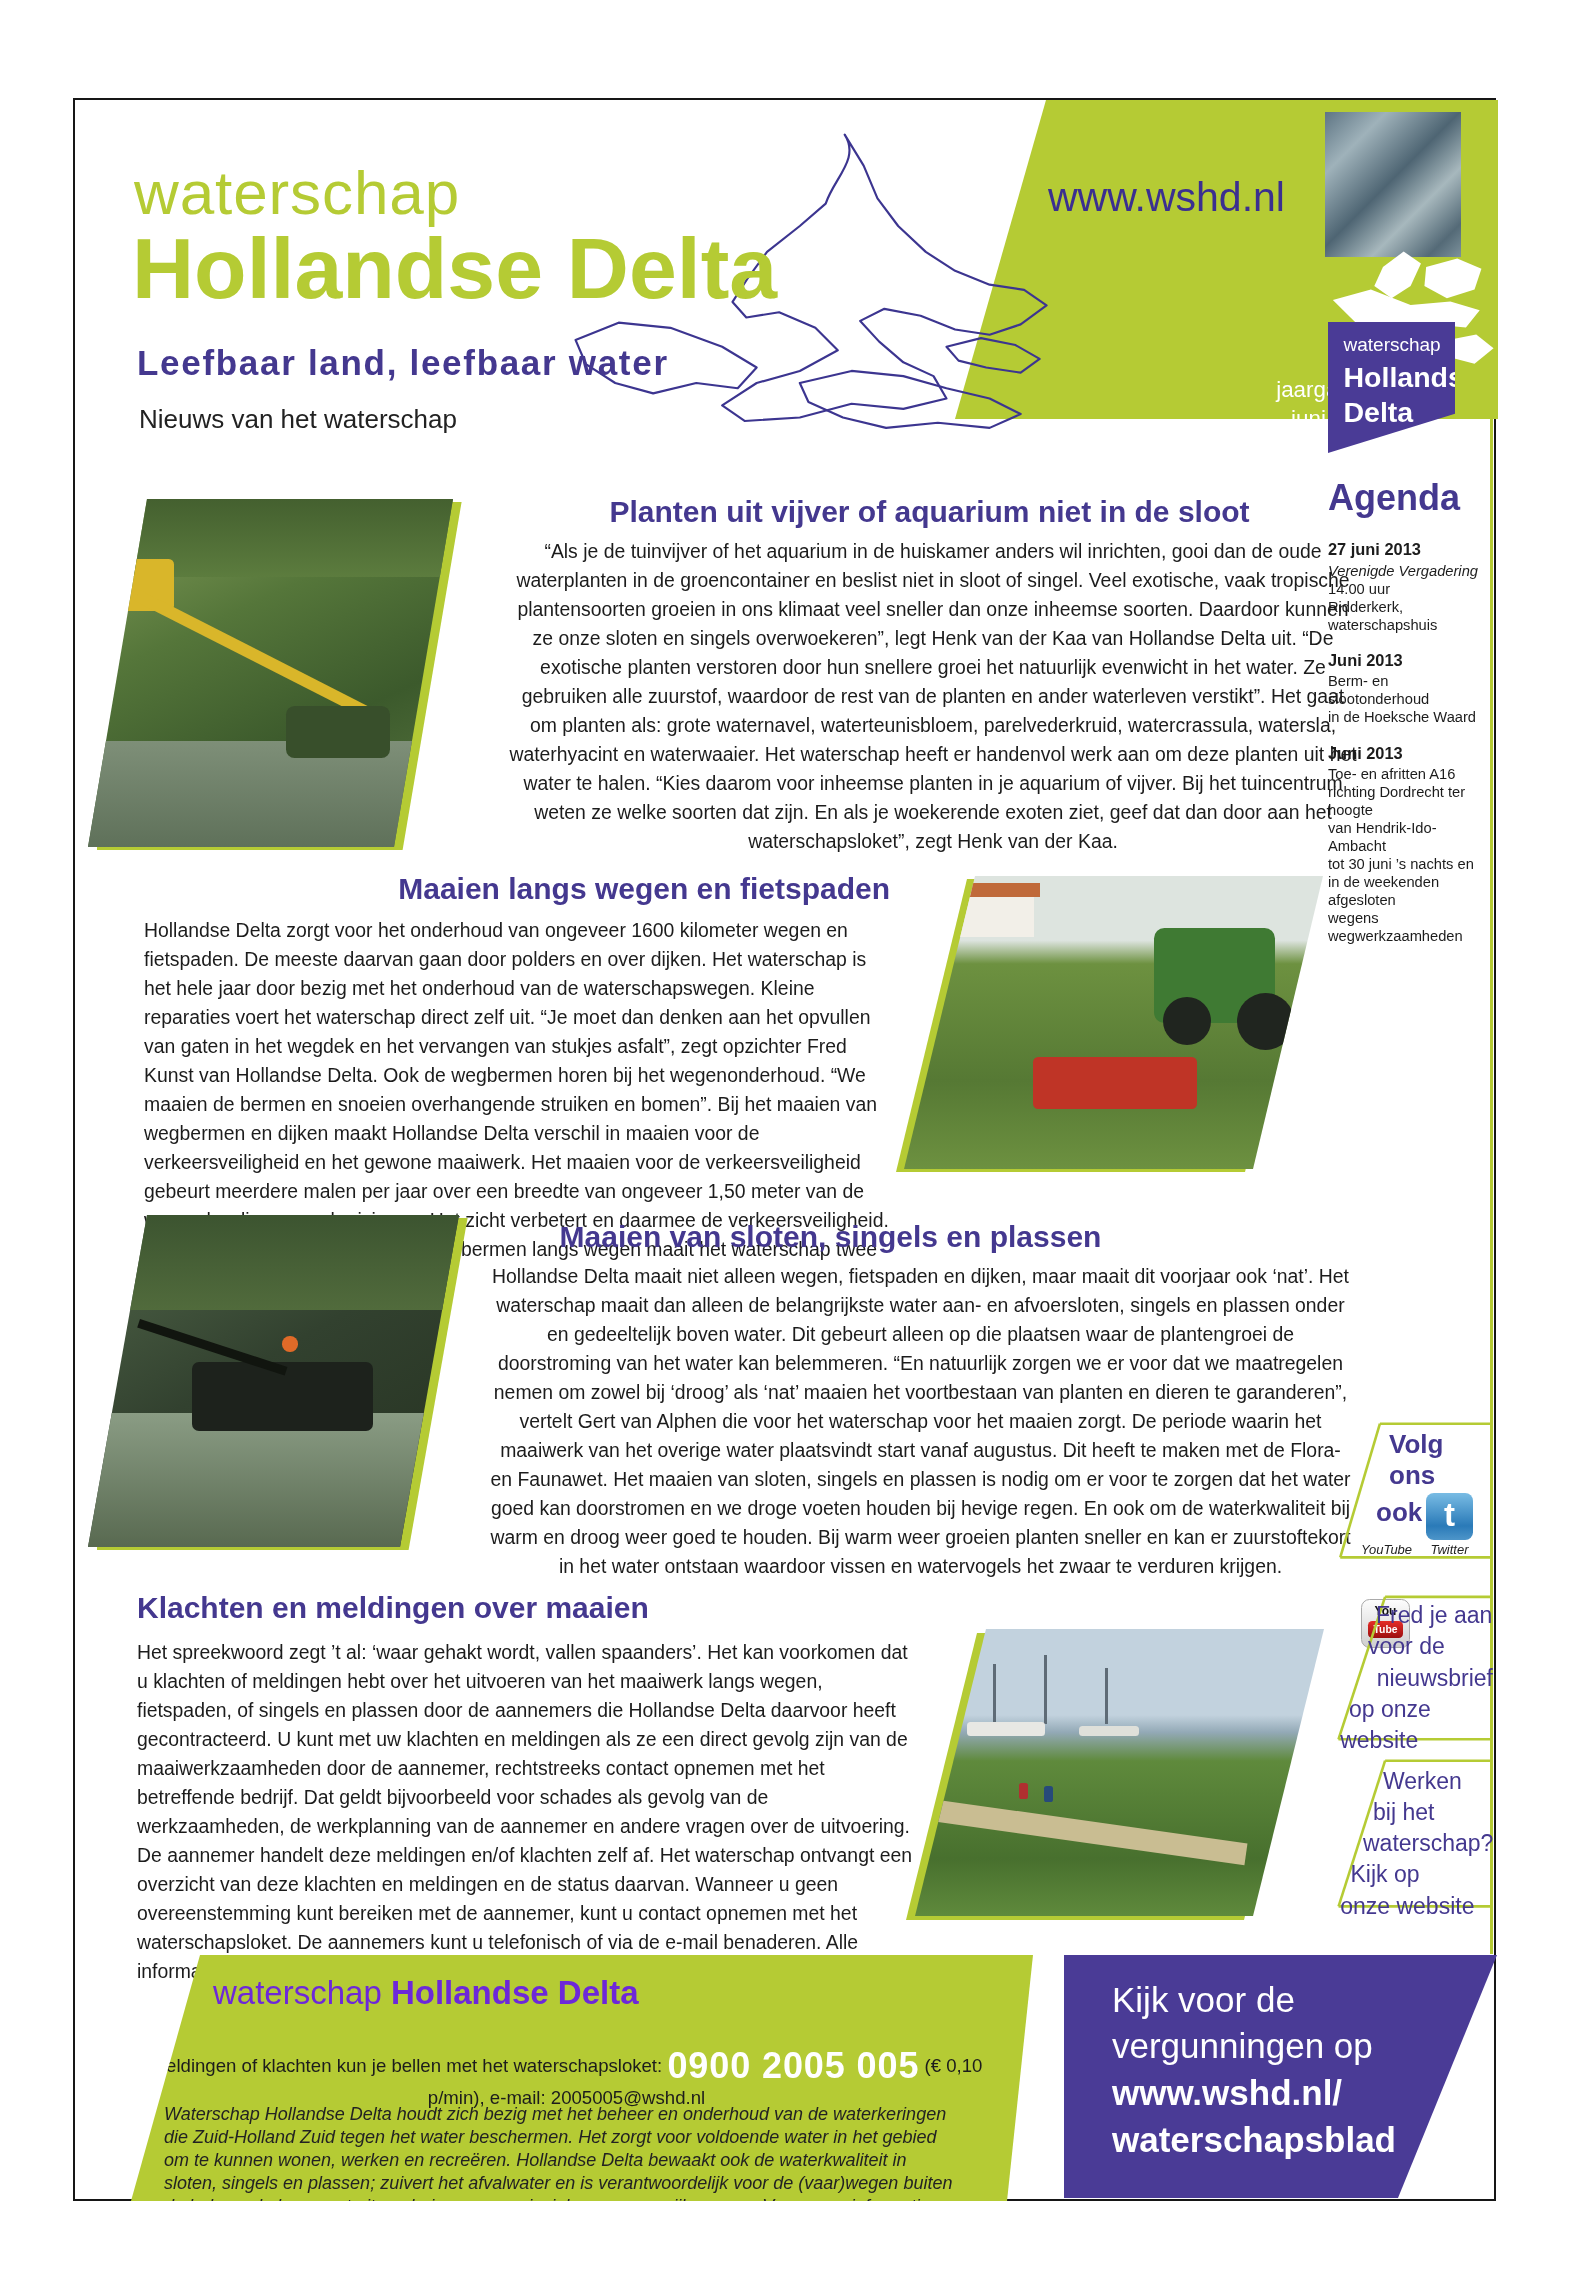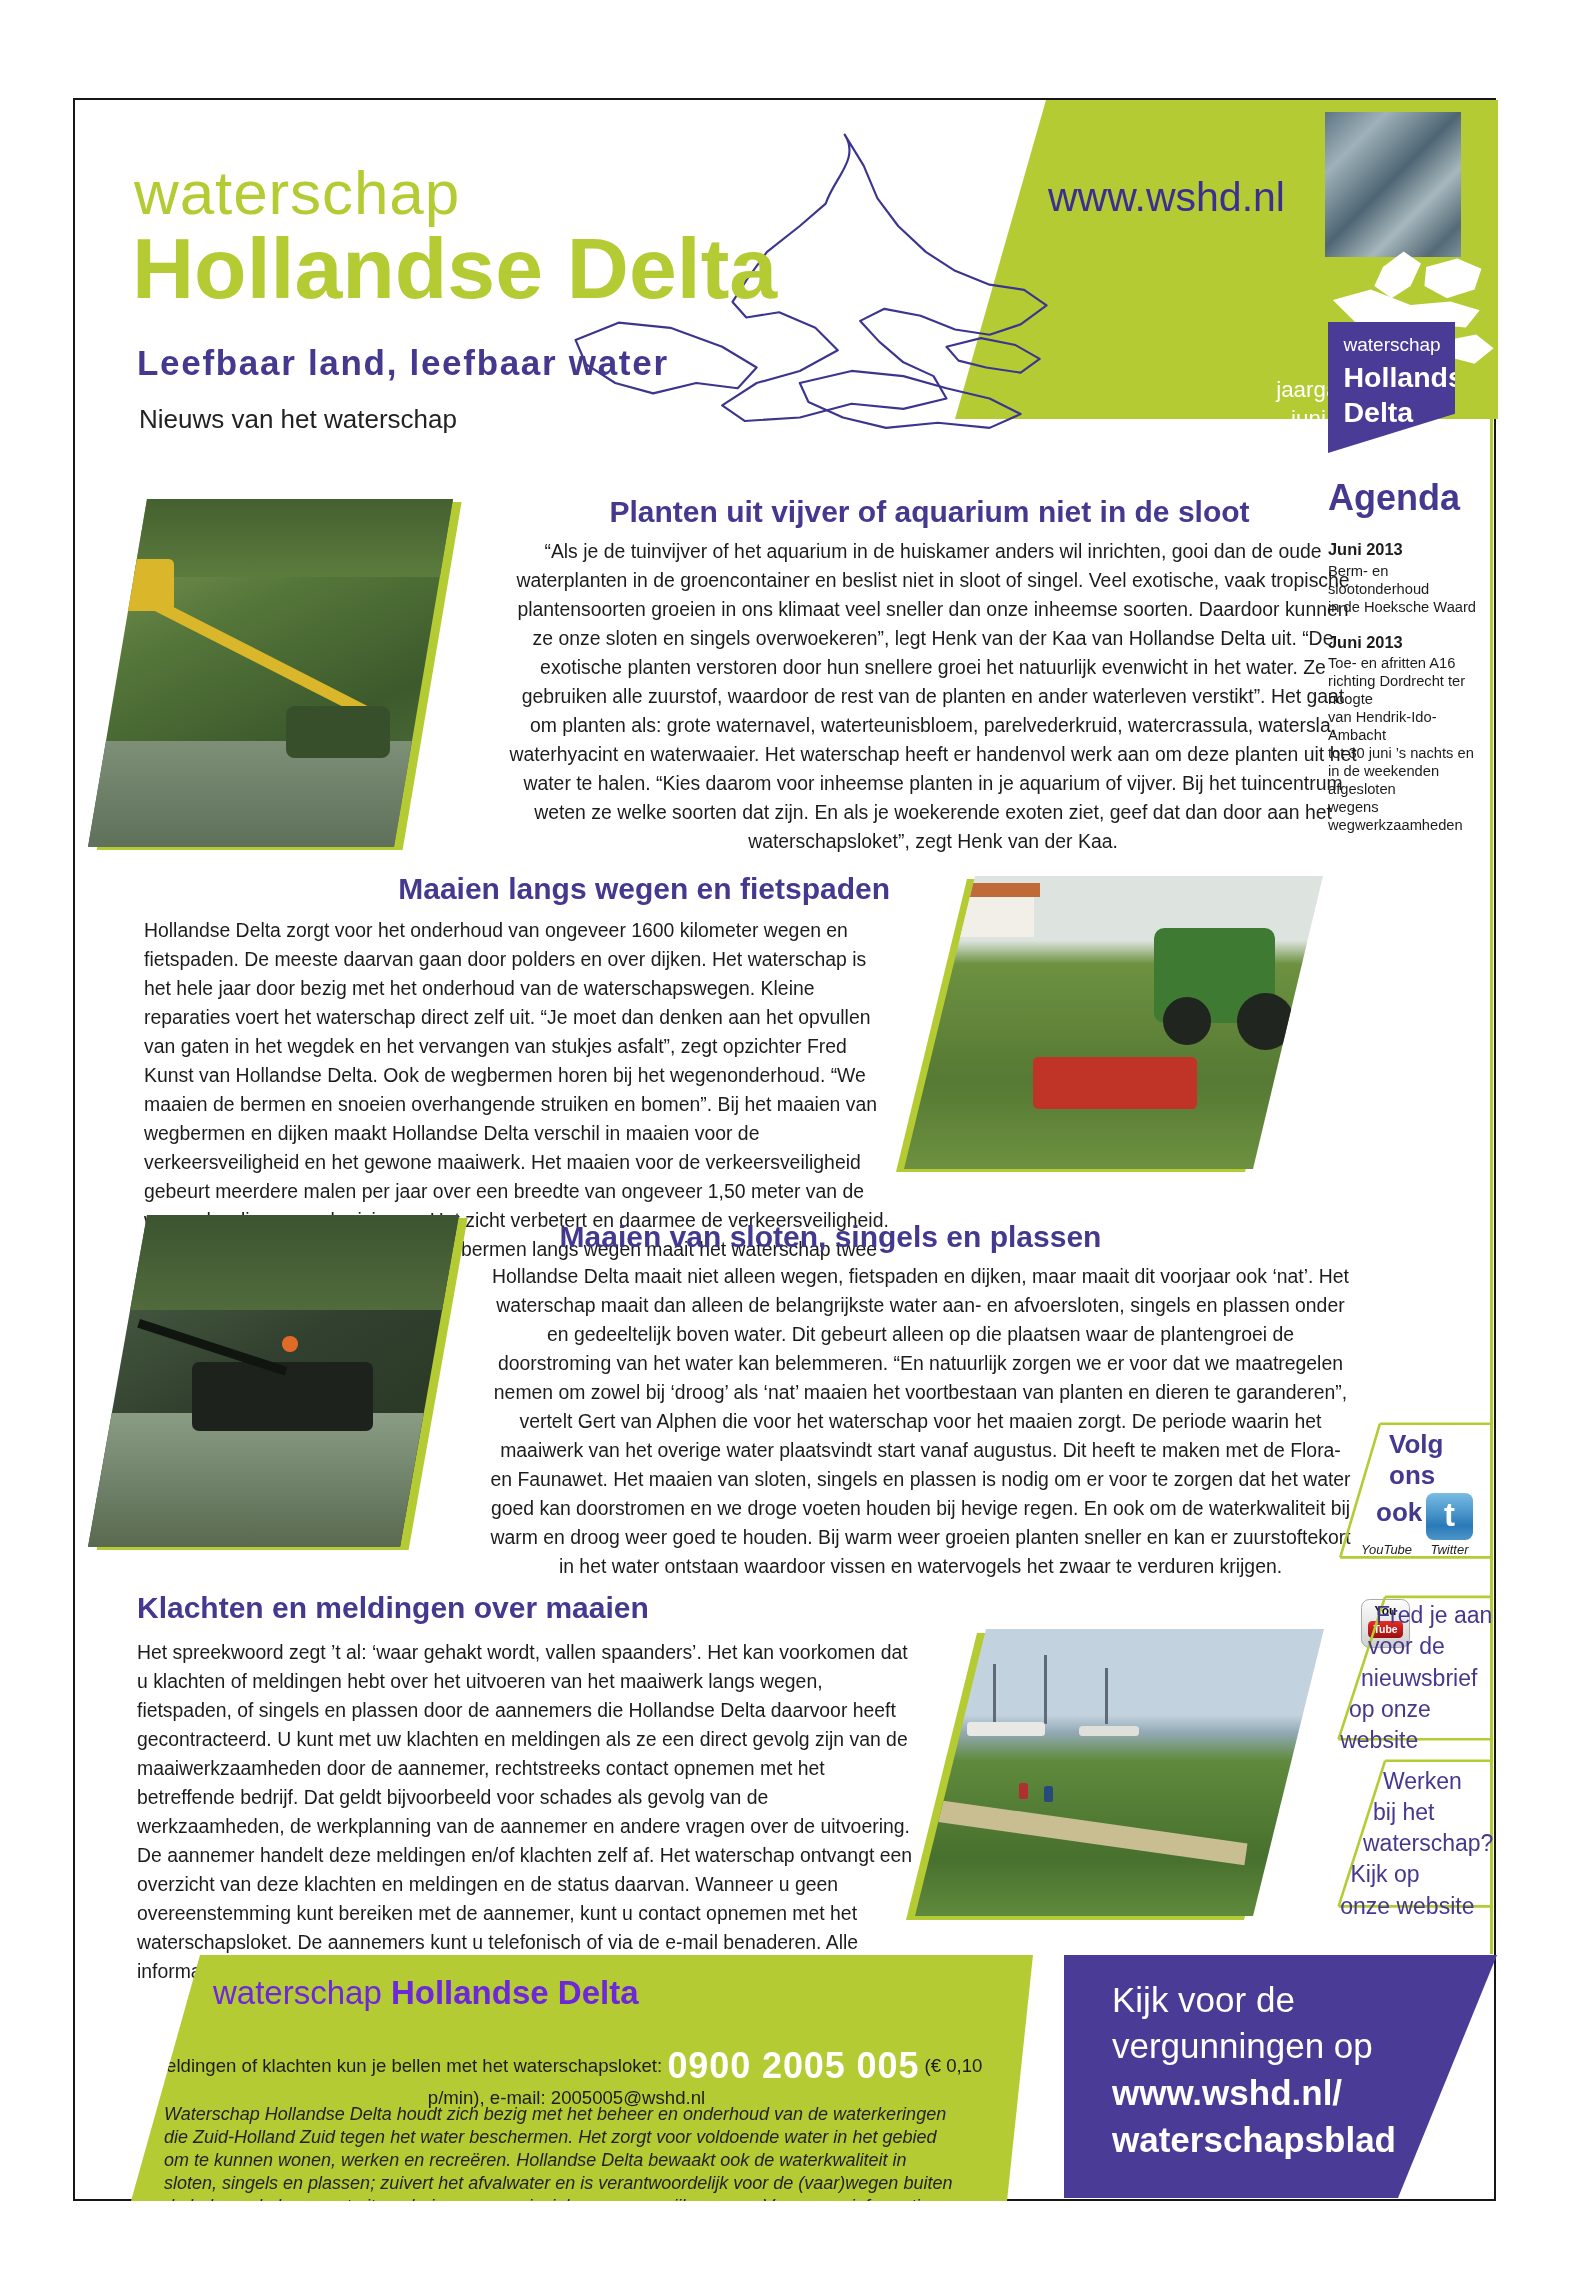--- a/index.html
+++ b/index.html
@@ -104,20 +104,26 @@
     <span class="s">waterschap</span>
     <span class="b">Hollandse</span>
     <span class="b">Delta</span>
   </div>
 
   <div class="abs vline"></div>
 
   <div class="abs agenda">
     <h2>Agenda</h2>
     <div class="ag-item">
+      <div class="ag-date">27 juni 2013</div>
+      <div class="ag-line it">Verenigde Vergadering</div>
+      <div class="ag-line">14.00 uur</div>
+      <div class="ag-line">Ridderkerk, waterschapshuis</div>
+    </div>
+    <div class="ag-item">
       <div class="ag-date">Juni 2013</div>
       <div class="ag-line">Berm- en slootonderhoud</div>
       <div class="ag-line">in de Hoeksche Waard</div>
     </div>
     <div class="ag-item">
       <div class="ag-date">Juni 2013</div>
       <div class="ag-line">Toe- en afritten A16</div>
       <div class="ag-line">richting Dordrecht ter hoogte</div>
       <div class="ag-line">van Hendrik-Ido-Ambacht</div>
       <div class="ag-line">tot 30 juni ’s nachts en</div>
@@ -194,21 +200,21 @@
   </div>
 
   <div class="abs callout" style="top:1495px;height:147px;">
     <svg width="158" height="147" viewBox="0 0 183 170">
       <polyline points="58,2 183,2" fill="none" stroke="#b5cb34" stroke-width="3"></polyline>
       <polyline points="58,2 4,167" fill="none" stroke="#b5cb34" stroke-width="3"></polyline>
       <polyline points="4,167 183,167" fill="none" stroke="#b5cb34" stroke-width="3"></polyline>
     </svg>
     <div class="co-line" style="font-size:23px;font-weight:normal;margin:7px 0 0 41px;">Fred je aan</div>
     <div class="co-line" style="font-size:23px;font-weight:normal;margin:4.3px 0 0 33px;">voor de</div>
-    <div class="co-line" style="font-size:23px;font-weight:normal;margin:4.3px 0 0 26px;">nieuwsbrief</div>
+    <div class="co-line" style="font-size:23px;font-weight:normal;margin:4.3px 0 0 26px;text-align:right;">nieuwsbrief</div>
     <div class="co-line" style="font-size:23px;font-weight:normal;margin:4.3px 0 0 14px;">op onze</div>
     <div class="co-line" style="font-size:23px;font-weight:normal;margin:4.3px 0 0 5.2px;">website</div>
   </div>
 
   <div class="abs callout" style="top:1659px;height:150px;">
     <svg width="158" height="150" viewBox="0 0 183 174">
       <polyline points="58,2 183,2" fill="none" stroke="#b5cb34" stroke-width="3"></polyline>
       <polyline points="58,2 4,171" fill="none" stroke="#b5cb34" stroke-width="3"></polyline>
       <polyline points="4,171 183,171" fill="none" stroke="#b5cb34" stroke-width="3"></polyline>
     </svg>

